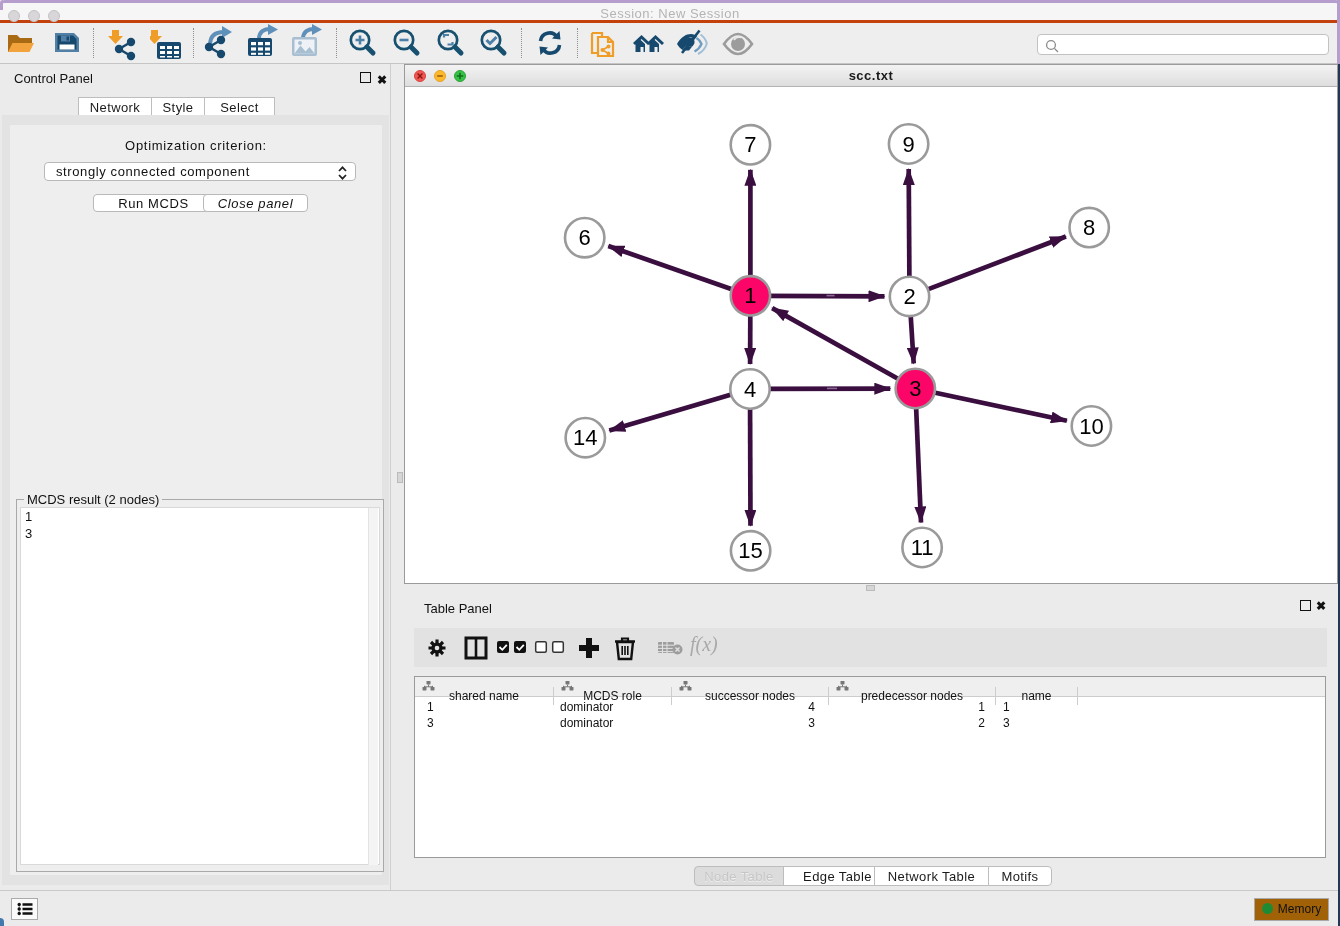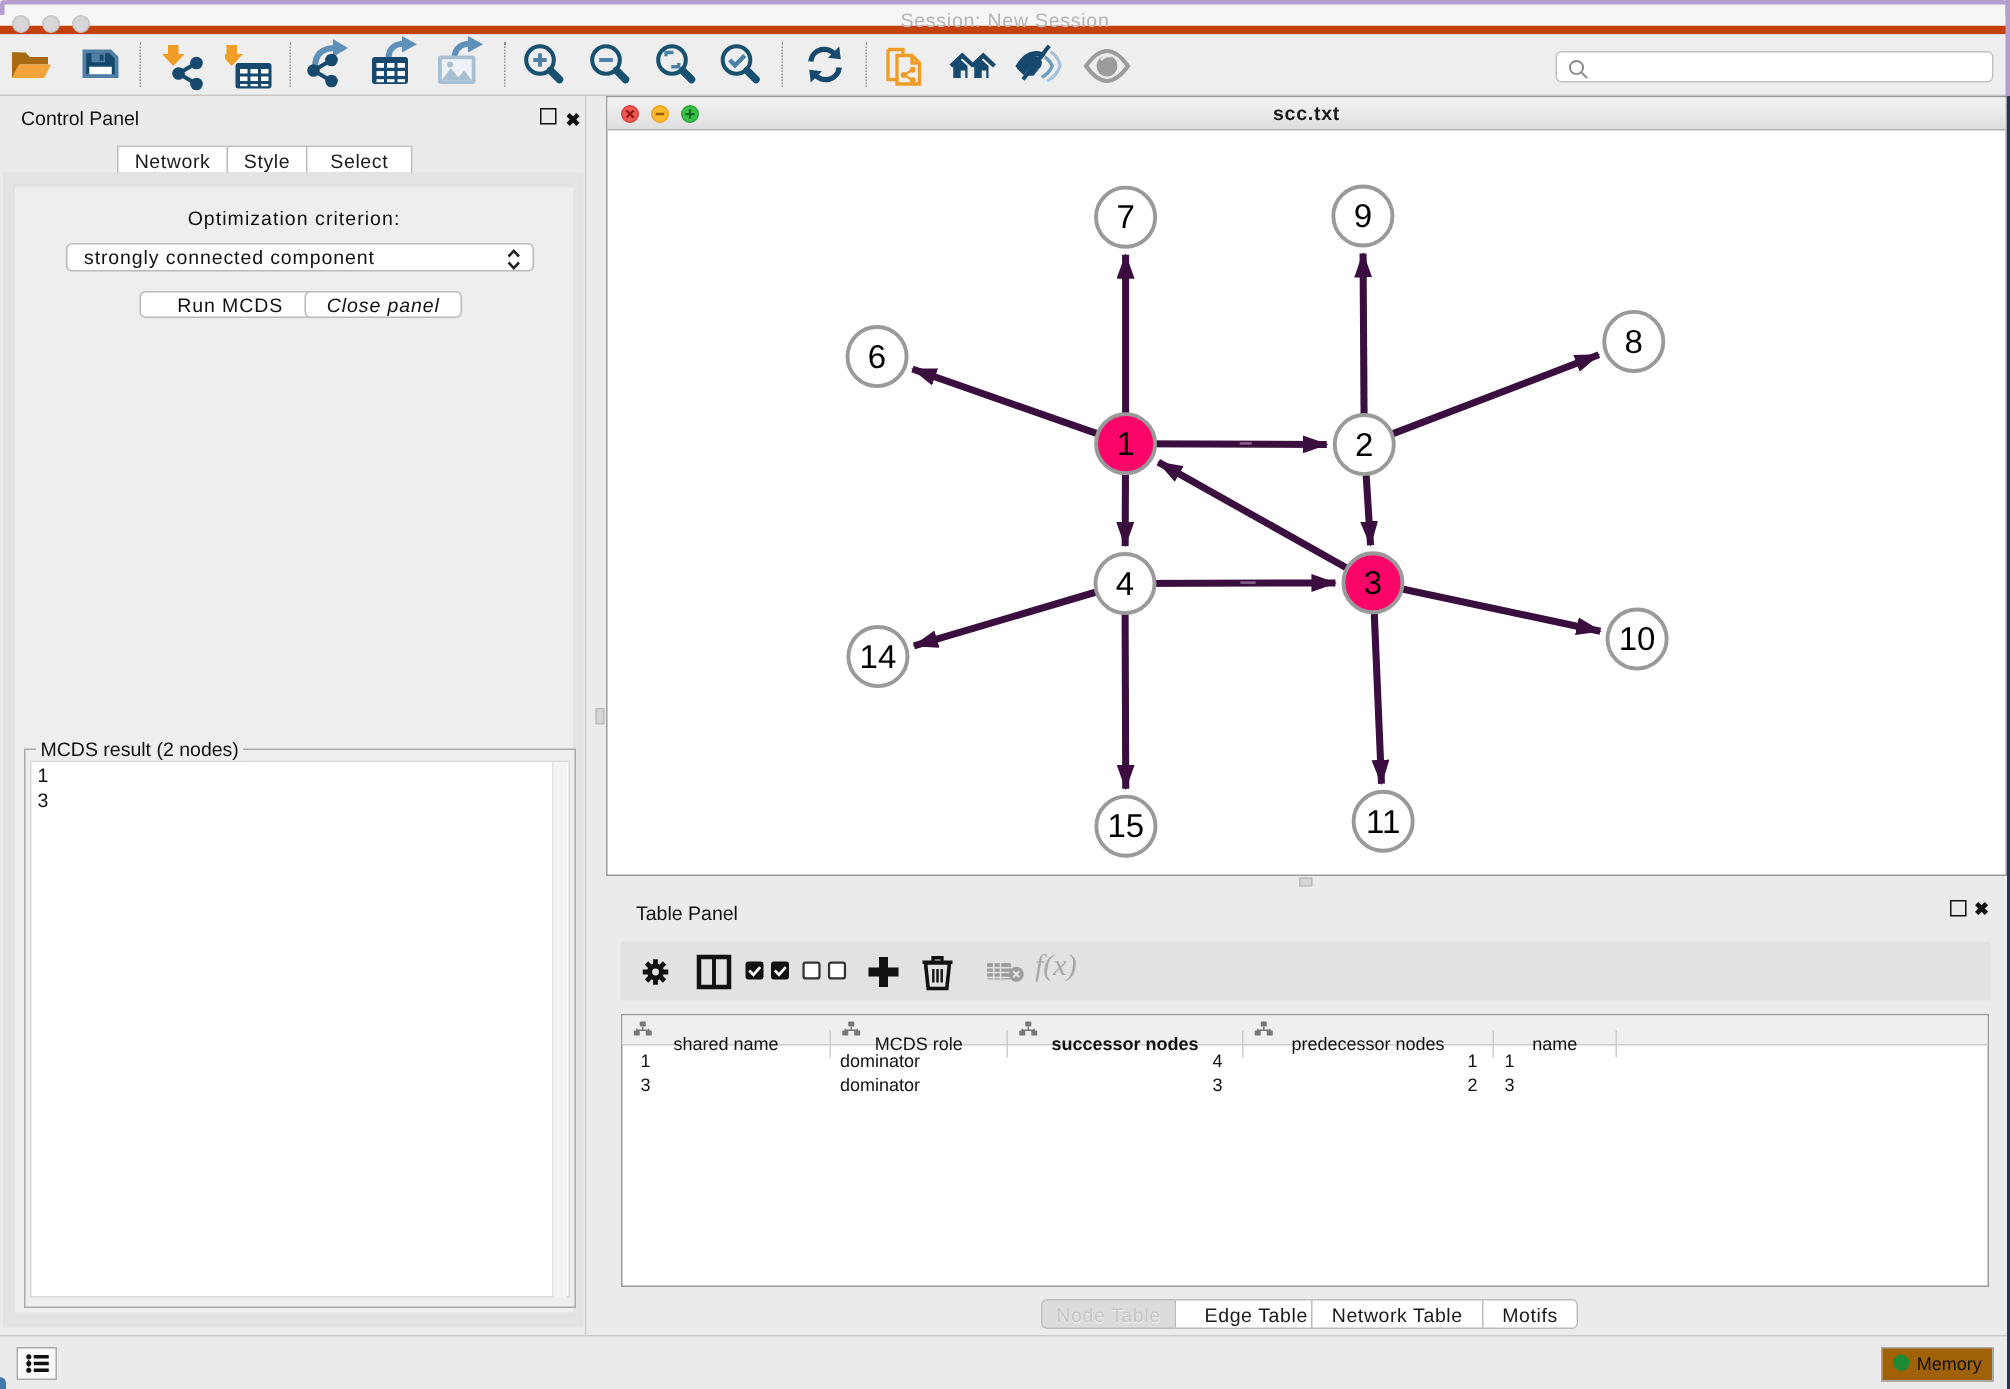--- a/index.html
+++ b/index.html
@@ -1,19 +1,19 @@
 <!DOCTYPE html>
 <html><head>
 <meta charset="utf-8">
 <style>
 html,body{margin:0;padding:0;}
 #app{position:relative;width:1340px;height:926px;background:#ebebeb;font-family:"Liberation Sans",sans-serif;overflow:hidden;}
 .abs{position:absolute;}
 
-#titlebar{left:0;top:0;width:1340px;height:23px;background:#f6f6f6;border-top:3px solid #b59ecd;border-bottom:6px solid #c2410c;border-radius:5px 5px 0 0;box-sizing:border-box;}
+#titlebar{left:0;top:0;width:1340px;height:23px;background:#f6f6f6;border-top:3px solid #b59ecd;border-bottom:3px solid #c2410c;border-radius:5px 5px 0 0;box-sizing:border-box;}
 #titlebar:before{content:"";position:absolute;left:0;top:-3px;width:3px;height:10px;background:#b59ecd;border-radius:5px 0 0 0;}
 #titlebar:after{content:"";position:absolute;right:0;top:-3px;width:3px;height:10px;background:#b59ecd;border-radius:0 5px 0 0;}
 .tl{position:absolute;top:7px;width:12px;height:12px;border-radius:50%;background:#d8d6d8;border:1px solid #c4c2c4;box-sizing:border-box;}
 #ttext{position:absolute;left:0;right:0;top:3px;text-align:center;font-size:13px;color:#b4b4b4;letter-spacing:0.5px;}
 
 #toolbar{left:0;top:23px;width:1340px;height:41px;background:#eeeeee;border-bottom:1px solid #c5c5c5;box-sizing:border-box;}
 .tsep{position:absolute;top:5px;height:30px;width:0;border-left:1.6px dotted #8f8f8f;}
 .ticon{position:absolute;top:0;}
 #searchbox{position:absolute;left:1037px;top:11px;width:292px;height:21px;background:#fff;border:1px solid #c2c2c2;border-radius:4px;box-sizing:border-box;}
 
@@ -368,21 +368,21 @@
           </g>
         <circle cx="20.5" cy="8.5" r="5" fill="#9d9d9d"></circle>
         <path d="M18.5 6.5 l4 4 M22.5 6.5 l-4 4" stroke="#e2e2e2" stroke-width="1.4"></path>
       </svg>
       <div style="position:absolute;left:276px;top:5px;font-family:'Liberation Serif',serif;font-style:italic;font-size:20px;color:#a9a9a9;">f(x)</div>
     </div>
     <div id="ttable">
       <div id="thead" style="width:100%;">
         <div class="th" style="left:0;width:139px;">shared name</div>
         <div class="th" style="left:139px;width:118px;">MCDS role</div>
-        <div class="th" style="left:257px;width:157px;font-weight:bold;">successor nodes</div>
+        <div class="th" style="left:257px;width:157px;">successor nodes</div>
         <div class="th" style="left:414px;width:167px;">predecessor nodes</div>
         <div class="th" style="left:581px;width:82px;">name</div>
         <svg class="thicon" style="left:7px" width="13" height="12" viewBox="0 0 13 12">
             <g fill="#777">
               <rect x="4.5" y="1" width="4" height="3.4" rx="0.6"></rect>
               <rect x="0.5" y="7" width="4" height="3.4" rx="0.6"></rect>
               <rect x="8.5" y="7" width="4" height="3.4" rx="0.6"></rect>
             </g>
             <path d="M6.5 4.6 v2 M2.5 6.8 h8 M2.5 5.8 v1.4 M10.5 5.8 v1.4" stroke="#777" stroke-width="1" fill="none"></path>
           </svg>

